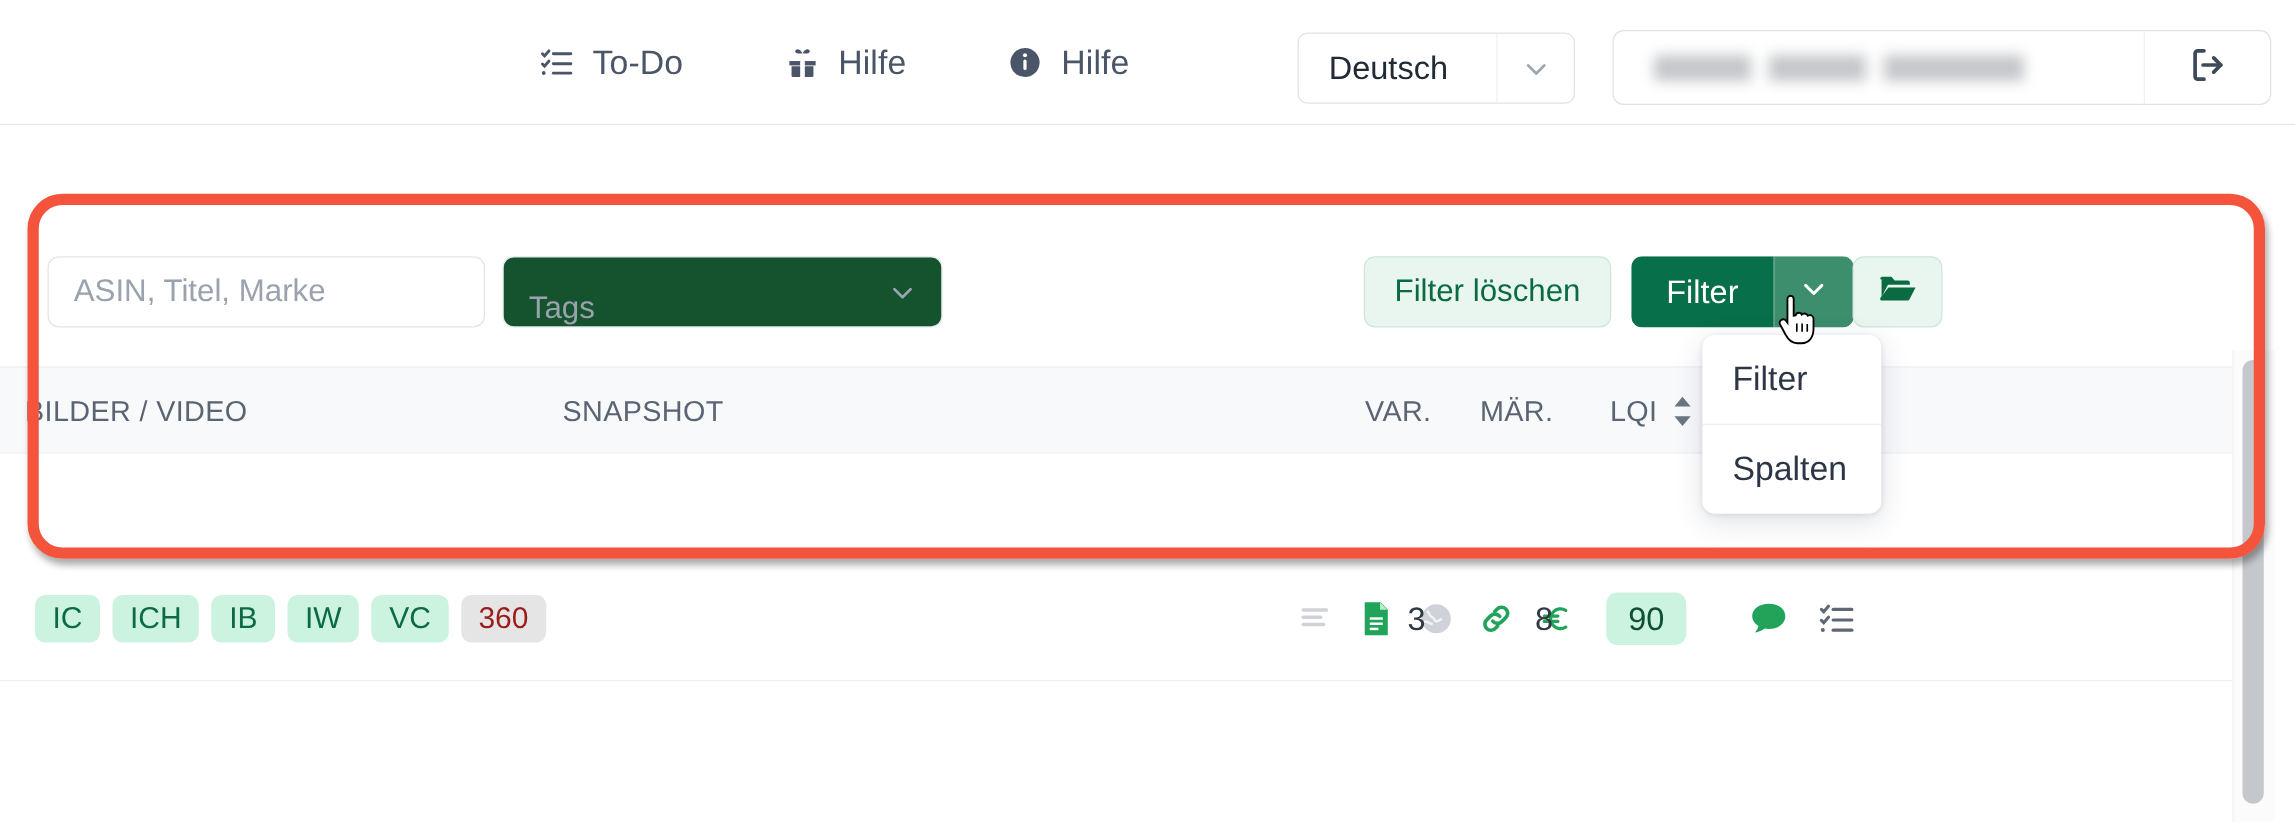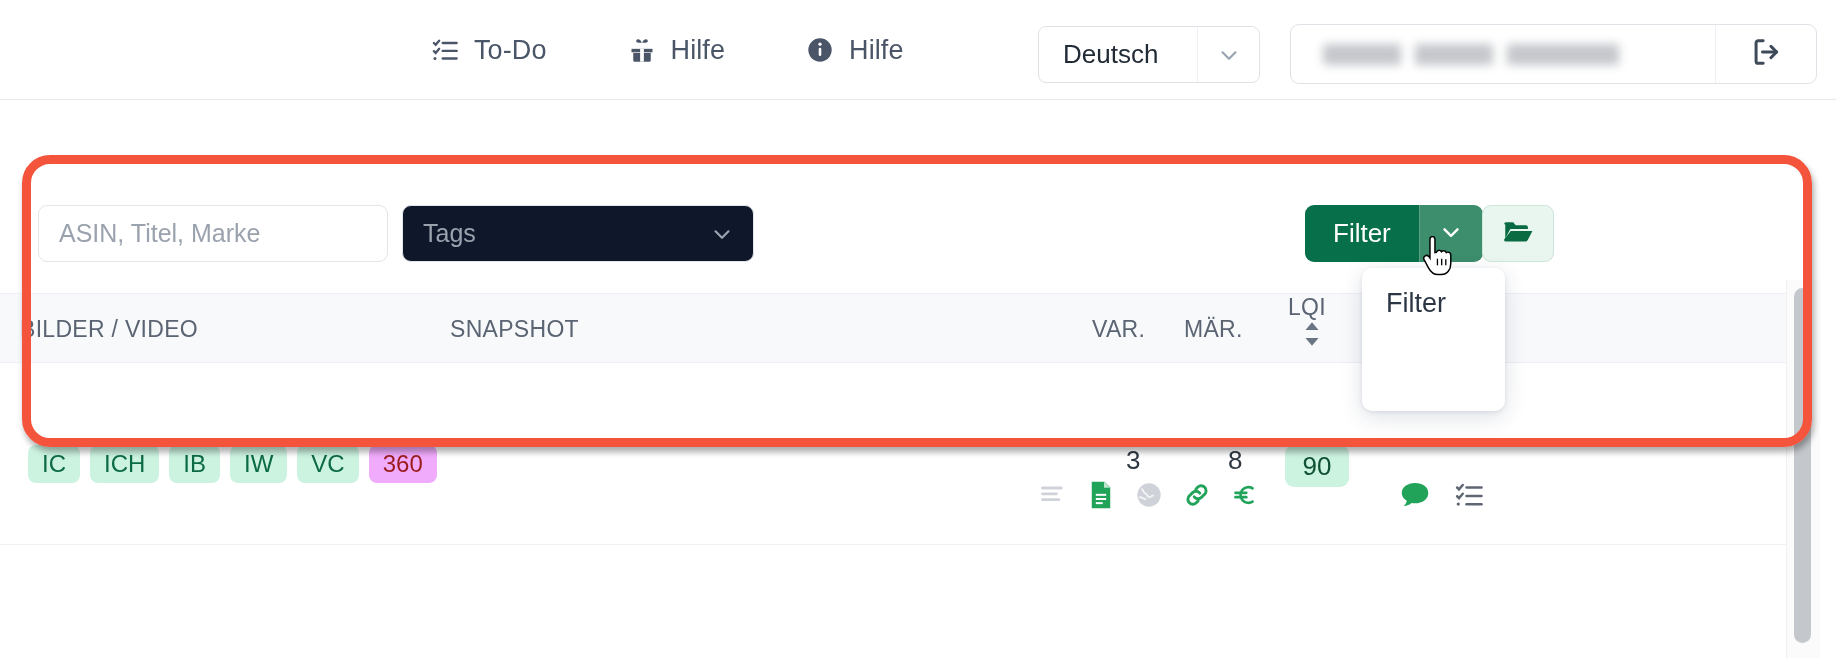--- a/index.html
+++ b/index.html
@@ -96,21 +96,21 @@
     background: #fff; padding: 0 20px;
     font-size: 25px; color: #212b36;
     font-family: "Liberation Sans", sans-serif;
     outline: none;
   }
   .search-input::placeholder { color: #9aa2ad; }
 
   .select-box {
     position: absolute; height: 57px;
     border: 1px solid #e2e6ea; border-radius: 9px;
-    background: #0f172a; display: flex; align-items: center; cursor: pointer;
+    background: #14532d; display: flex; align-items: flex-end; cursor: pointer;
   }
   .select-box .sel-value {
     flex: 1; padding-left: 20px; font-size: 25px; color: #9aa2ad;
     white-space: nowrap; overflow: hidden;
   }
   .select-box .sel-caret {
     width: 62px; height: 100%; display:flex; align-items:center; justify-content:center;
     color: #9aa5b1;
   }
   #tags-select { left: 402px; top: 45px; width: 352px; }
@@ -186,29 +186,29 @@
   .table-body-blank {
     position: absolute; left: 0; top: 203px; width: 1790px; height: 82px;
     background: #fff;
   }
 
   .row {
     position: absolute; left: 0; top: 445px; width: 1790px; height: 100px;
     background: #fff;
     border-bottom: 1px solid #eef0f3;
   }
-  .cell { position: absolute; top: 0; height: 100px; display: flex; }
+  .cell { position: absolute; top: 0; height: 100px; display: flex; align-items: center; }
 
   .badge {
     display: inline-flex; align-items: center; justify-content: center;
     height: 38px; padding: 0 14px; border-radius: 8px;
     font-size: 24px; margin-right: 10px;
   }
   .badge.green { background: #ccf3e0; color: #0c6b43; }
-  .badge.red   { background: #f0abfc; color: #9b1c1c; }
+  .badge.red   { background: #e5e5e5; color: #9b1c1c; }
   .badge.grey  { background: #e7e9ec; color: #353c47; }
 
   .misc-icons { display: flex; align-items: center; gap: 18px; }
   .mi { display: flex; align-items: center; justify-content: center; width: 30px; height: 32px; }
   .mi.grey { color: #cfd3d9; }
   .mi.green { color: #21a35a; }
 
   .num { font-size: 26px; color: #2f3843; }
   .lqi-badge {
     display:inline-flex; align-items:center; justify-content:center;
@@ -324,20 +324,21 @@
       <div class="select-box" id="tags-select">
         <span class="sel-value">Tags</span>
         <span class="sel-caret">
           <svg width="26" height="26" viewBox="0 0 24 24" fill="none" stroke="currentColor" stroke-width="2" stroke-linecap="round" stroke-linejoin="round">
             <polyline points="6,9.5 12,15.5 18,9.5"></polyline>
           </svg>
         </span>
       </div>
 
 
+      <button class="btn-clear">Filter löschen</button>
 
       <div class="btn-filter-group">
         <button class="btn-filter-main">Filter</button>
         <div class="btn-filter-caret">
           <span>
             <svg width="26" height="26" viewBox="0 0 24 24" fill="none" stroke="currentColor" stroke-width="2.2" stroke-linecap="round" stroke-linejoin="round">
               <polyline points="6,9.5 12,15.5 18,9.5"></polyline>
             </svg>
           </span>
         </div>
@@ -351,36 +352,37 @@
           </svg>
         </span>
       </div>
     </div>
 
     <div class="table-head">
       <div class="th" style="left:20px;">BILDER / VIDEO</div>
       <div class="th" style="left:450px;">SNAPSHOT</div>
       <div class="th" style="left:1092px;">VAR.</div>
       <div class="th" style="left:1184px;">MÄR.</div>
-      <div class="th" style="left:1288px;flex-direction:column;">
+      <div class="th" style="left:1288px;">
         <span>LQI</span>
         <span class="sort-icon">
           <svg width="20" height="26" viewBox="0 0 12 20" fill="currentColor">
             <polygon points="6,1 11,7 1,7"></polygon>
             <polygon points="6,19 11,13 1,13"></polygon>
           </svg>
         </span>
       </div>
     </div>
 
     <div class="table-body-blank"></div>
   </div>
 
   <div class="dropdown">
     <div class="dropdown-item">Filter</div>
+    <div class="dropdown-item">Spalten</div>
   </div>
 
   <div class="row">
 
     <div class="cell" style="left:28px;">
       <span class="badge green">IC</span>
       <span class="badge green">ICH</span>
       <span class="badge green">IB</span>
       <span class="badge green">IW</span>
       <span class="badge green">VC</span>

